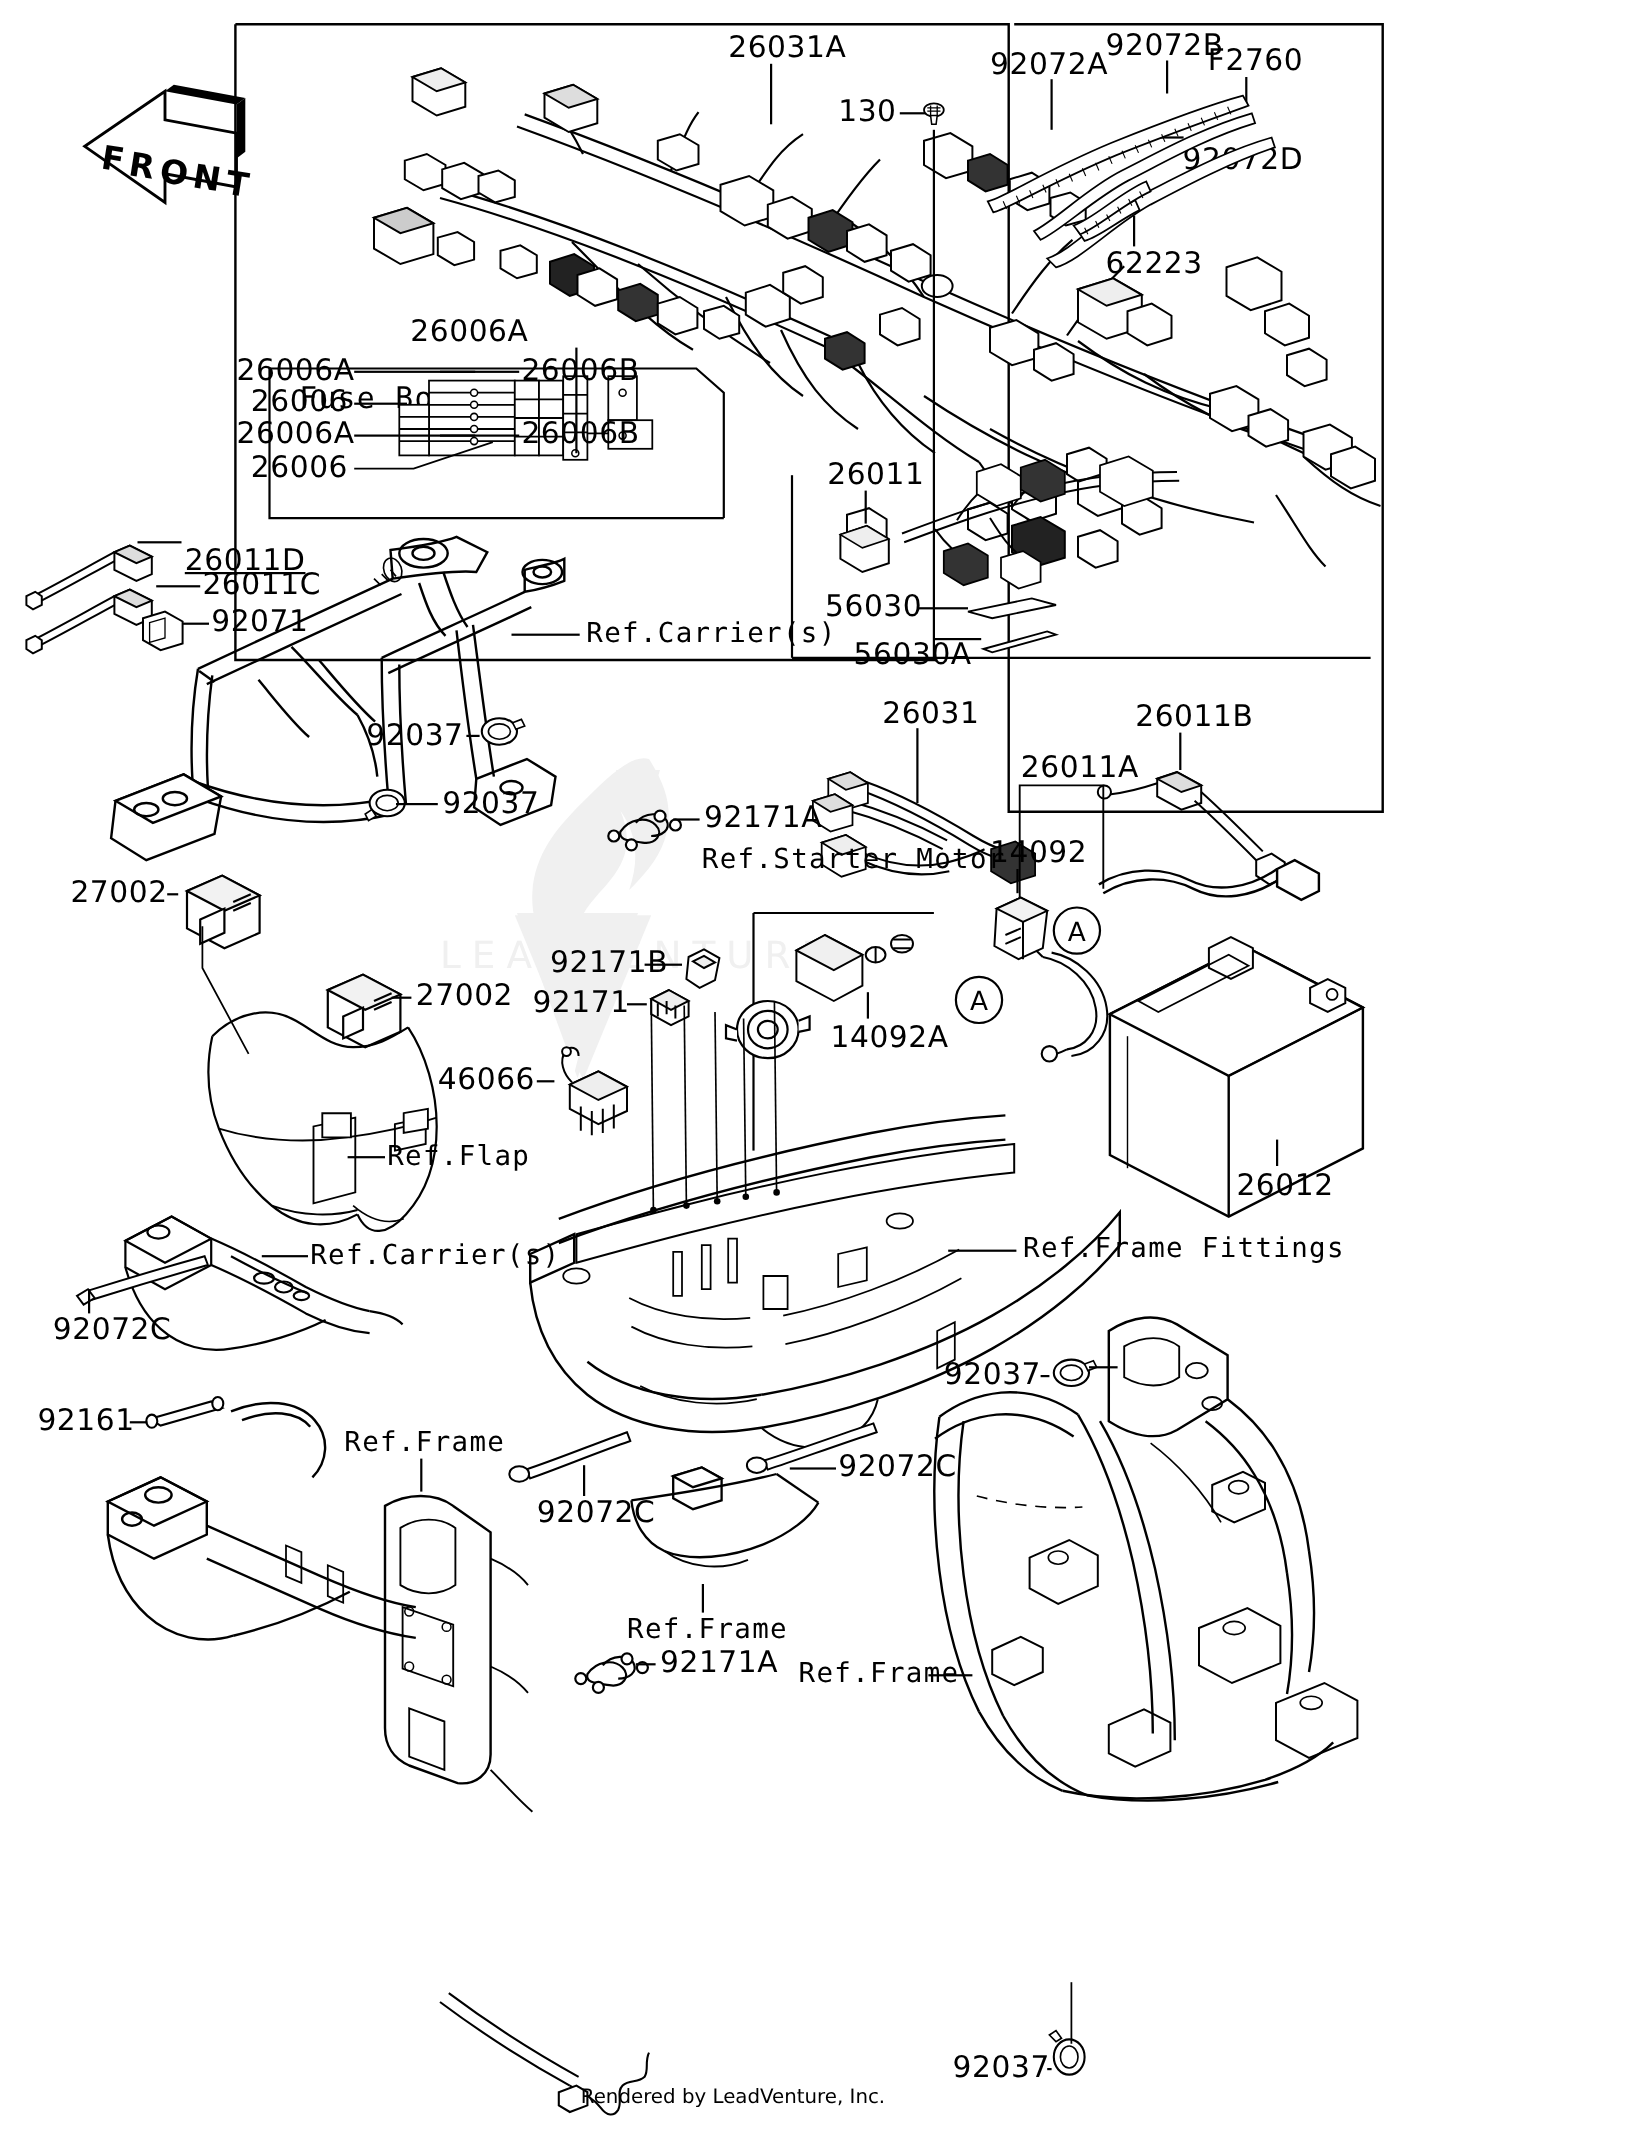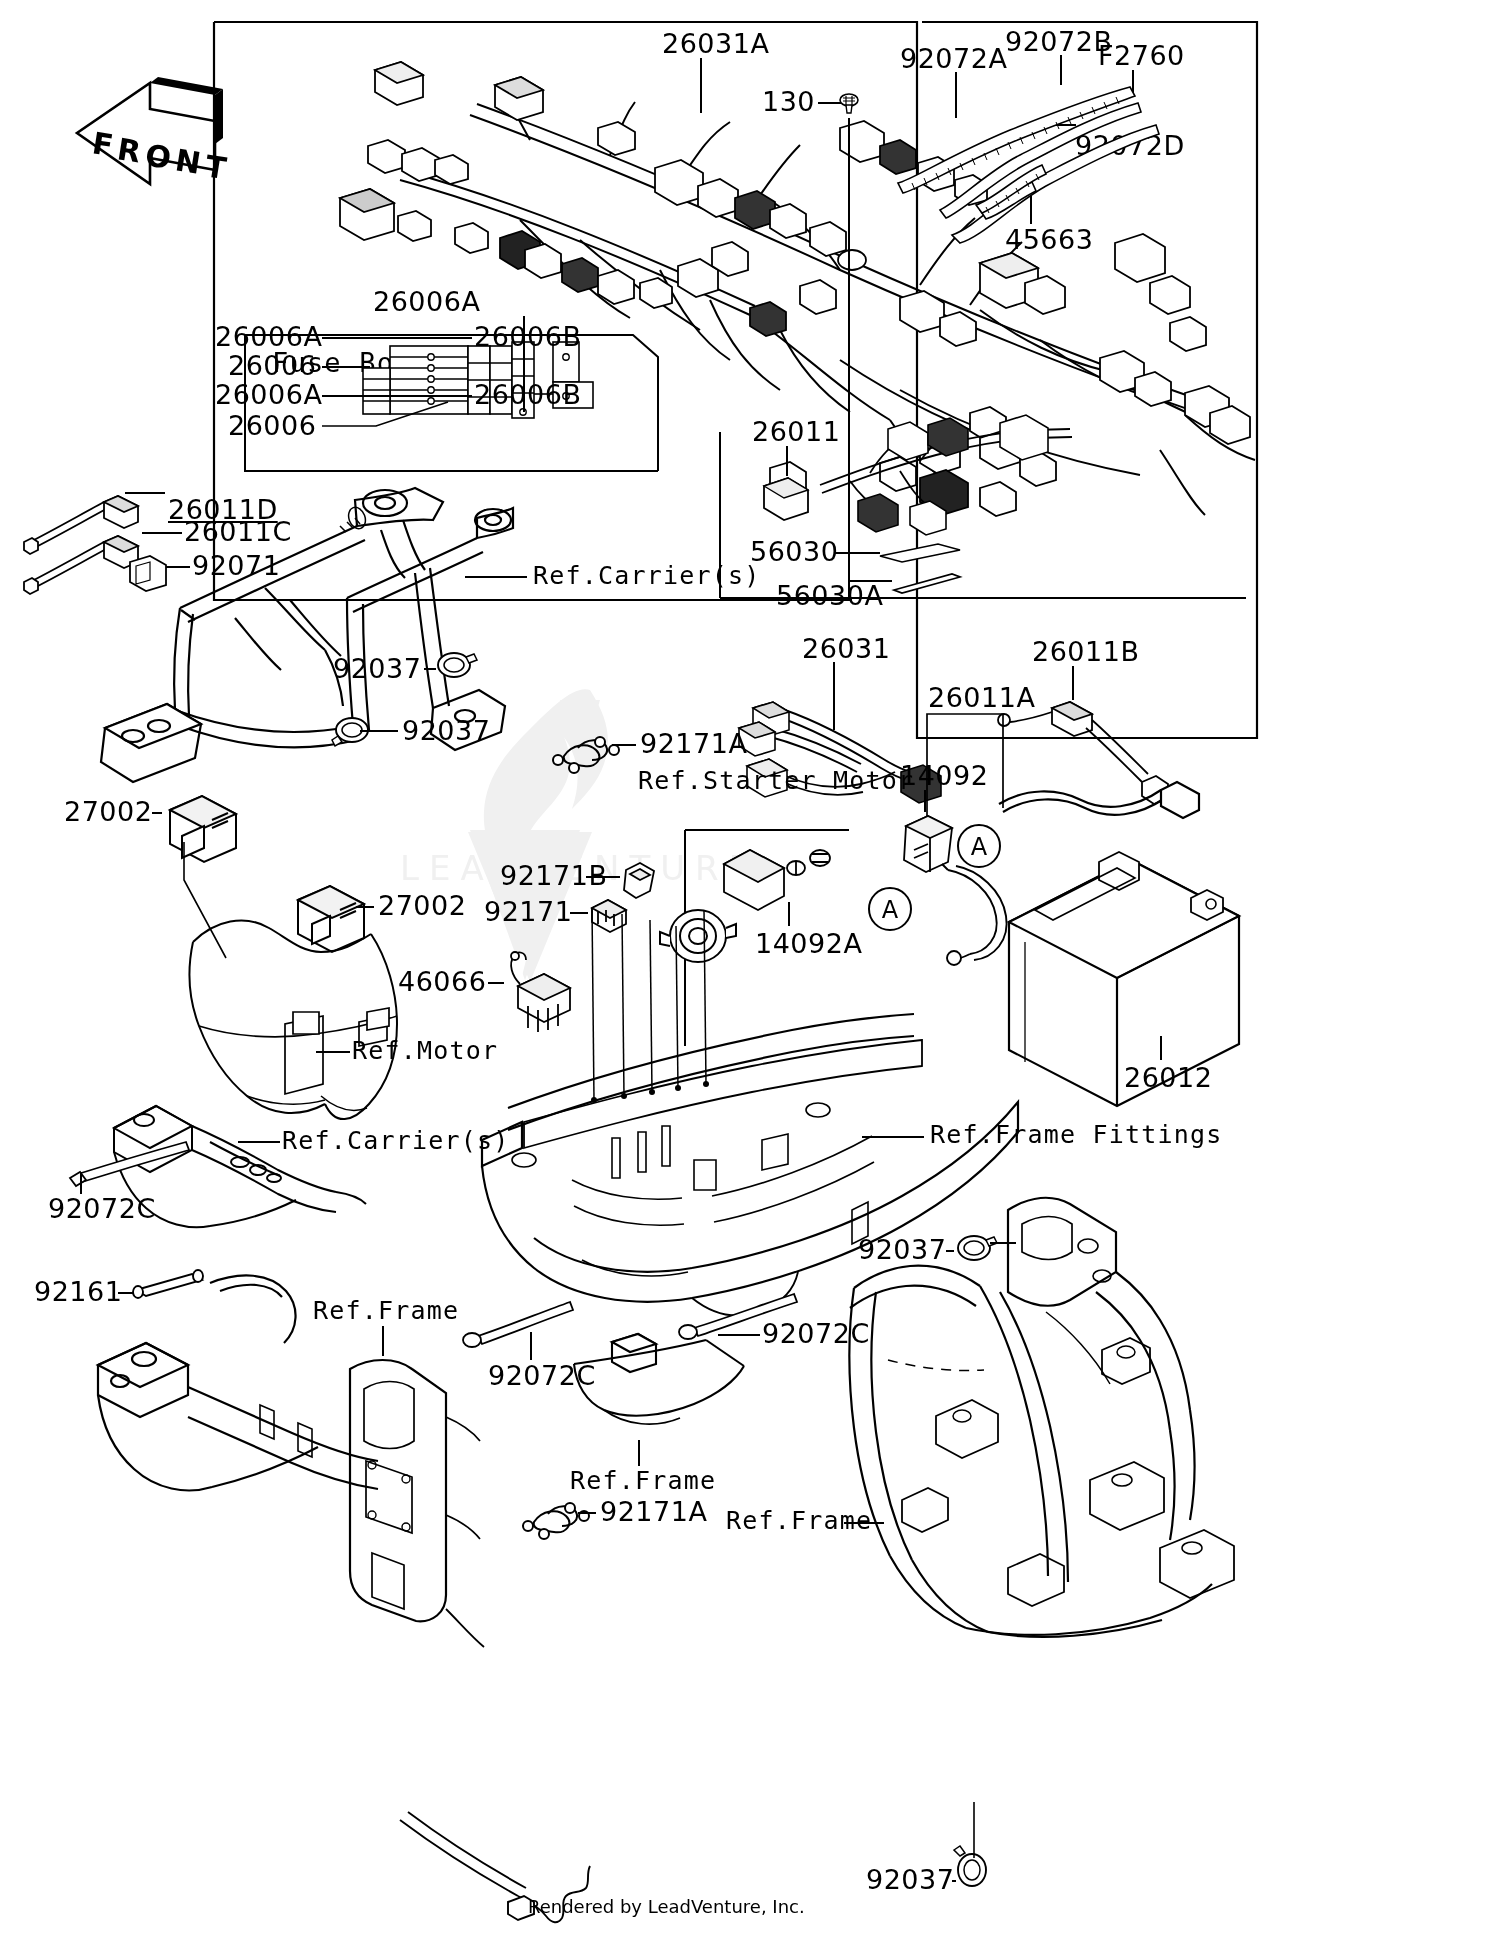--- a/index.html
+++ b/index.html
@@ -288,21 +288,21 @@
 
   <div class="lbl" style="left:1005px;top:28px;">92072B</div>
   <div class="ld ldv" style="left:1060px;top:55px;height:30px;"></div>
 
   <div class="lbl" style="left:1098px;top:42px;">F2760</div>
   <div class="ld ldv" style="left:1132px;top:70px;height:26px;"></div>
 
   <div class="lbl" style="left:1075px;top:132px;">92072D</div>
   <div class="ld ldh" style="left:1052px;top:124px;width:24px;"></div>
 
-  <div class="lbl" style="left:1005px;top:226px;">45663</div>
+  <div class="lbl" style="left:1005px;top:226px;">62223</div>
   <div class="ld ldv" style="left:1030px;top:196px;height:28px;"></div>
 
   <svg width="320" height="190" style="left:890px;top:55px;">
 
     <g stroke="#000" stroke-width="1.6" fill="#fff">
       <path d="M8 128 C 20 126, 60 100, 120 75 C 170 55, 210 40, 240 32 l5 9
                C 215 52, 175 66, 125 86 C 65 111, 25 136, 13 138 z"></path>
       <g stroke-width="1">
         <path d="M22 128 l3 7 M34 123 l3 7 M46 118 l3 7 M58 113 l3 7 M70 108 l3 7
                  M82 103 l3 7 M94 98 l3 7 M106 93 l3 7 M118 87 l3 7 M130 82 l3 7
@@ -744,21 +744,21 @@
       <path d="M196 34 C 212 58, 222 92, 222 124 C 222 156, 212 184, 194 204 C 178 222, 160 226, 150 204"></path>
       <path d="M24 126 C 56 136, 98 140, 140 134 C 170 130, 198 124, 222 116" stroke-width="1.7"></path>
       <path d="M72 196 C 100 206, 128 206, 150 200" stroke-width="1.7"></path>
       <path d="M110 124 l0 70 l38 -10 l0 -68 z" stroke-width="1.7"></path>
       <path d="M118 112 l26 0 l0 22 l-26 0 z" fill="#fff" stroke-width="1.7"></path>
       <path d="M184 122 l28 -6 l0 24 l-28 6 z" stroke-width="1.7"></path>
       <path d="M192 112 l22 -4 l0 18 l-22 4 z" fill="#fff" stroke-width="1.7"></path>
       <path d="M146 196 C 160 208, 176 214, 192 208" stroke-width="1.5"></path>
     </g>
   </svg>
-  <div class="ref" style="left:352px;top:1038px;">Ref.Motor</div>
+  <div class="ref" style="left:352px;top:1038px;">Ref.Flap</div>
   <div class="ld ldh" style="left:316px;top:1051px;width:34px;"></div>
 
   <svg width="280" height="180" style="left:100px;top:1070px;">
     <g fill="none" stroke="#000" stroke-width="2">
       <path d="M14 58 l42 -22 l36 20 l0 24 l-42 22 l-36 -20 z"></path>
       <path d="M14 58 l42 -22 l36 20 l-42 22 z"></path>
       <ellipse cx="44" cy="50" rx="10" ry="6"></ellipse>
       <path d="M92 56 C 120 68, 150 84, 178 100 C 198 110, 216 118, 236 122"></path>
       <path d="M92 80 C 120 92, 150 108, 178 124 C 198 134, 216 140, 236 142"></path>
       <path d="M236 122 C 250 124, 260 128, 266 134"></path>

